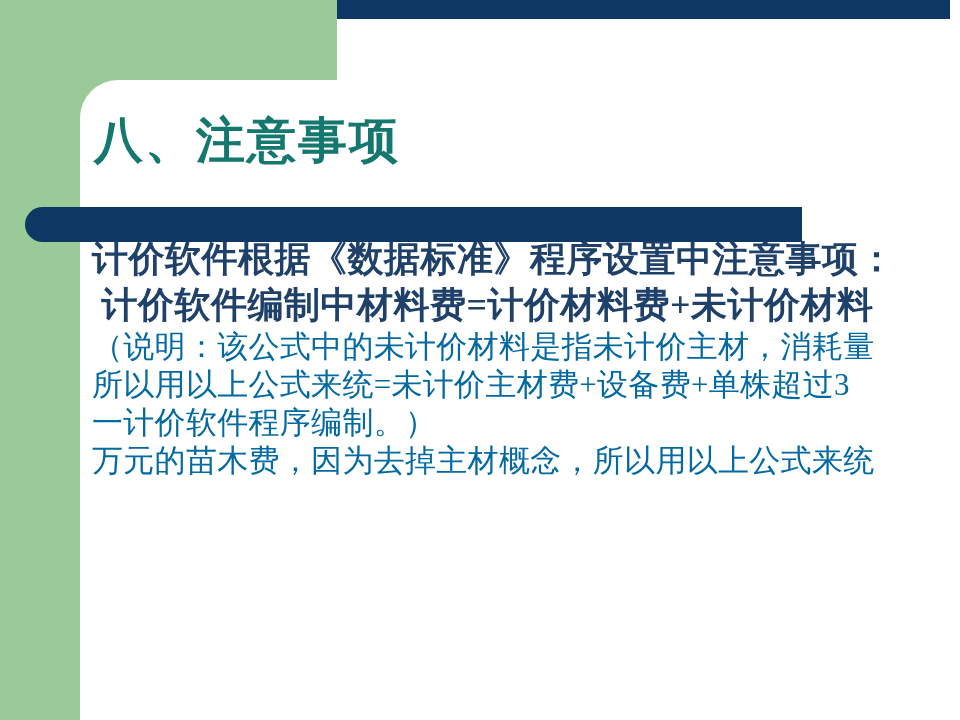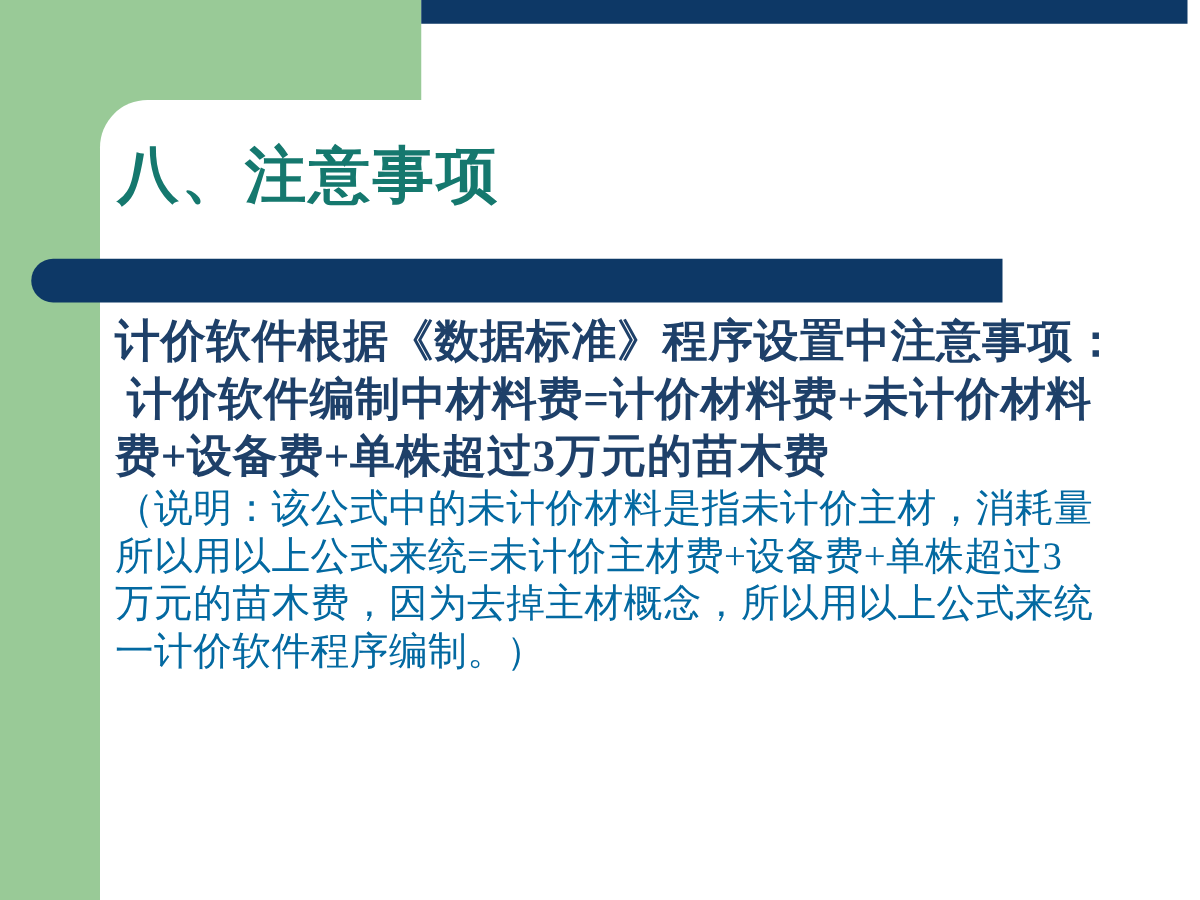--- a/index.html
+++ b/index.html
@@ -40,21 +40,21 @@
     color: #15786E;
     white-space: pre;
   }
   .divider {
     position: absolute; left: 25px; top: 207px;
     width: 777px; height: 35px;
     background: #0D3866;
     border-radius: 18px 0 0 18px;
   }
   .body-block {
-    position: absolute; left: 92px; top: 250px;
+    position: absolute; left: 92px; top: 236px;
     width: 830px;
   }
   .body-line {
     font-size: 36px; line-height: 46px;
     font-weight: bold;
     letter-spacing: 0.5px;
     color: #1E4069;
     white-space: pre;
   }
   .note-line {
@@ -72,18 +72,17 @@
 <div class="top-bar"></div>
 <div class="panel"></div>
 
 <h1 class="title">八、注意事项</h1>
 
 <div class="divider"></div>
 
 <div class="body-block">
   <div class="body-line">计价软件根据《数据标准》程序设置中注意事项：</div>
   <div class="body-line"> 计价软件编制中材料费=计价材料费+未计价材料</div>
-  <div class="body-line">费+设备费+单株超过3万元的苗木费</div>
   <div class="note-line">（说明：该公式中的未计价材料是指未计价主材，消耗量</div>
   <div class="note-line">所以用以上公式来统=未计价主材费+设备费+单株超过3</div>
+  <div class="note-line">一计价软件程序编制。）</div>
   <div class="note-line">万元的苗木费，因为去掉主材概念，所以用以上公式来统</div>
-  <div class="note-line">一计价软件程序编制。）</div>
 </div>
 
 </body></html>

